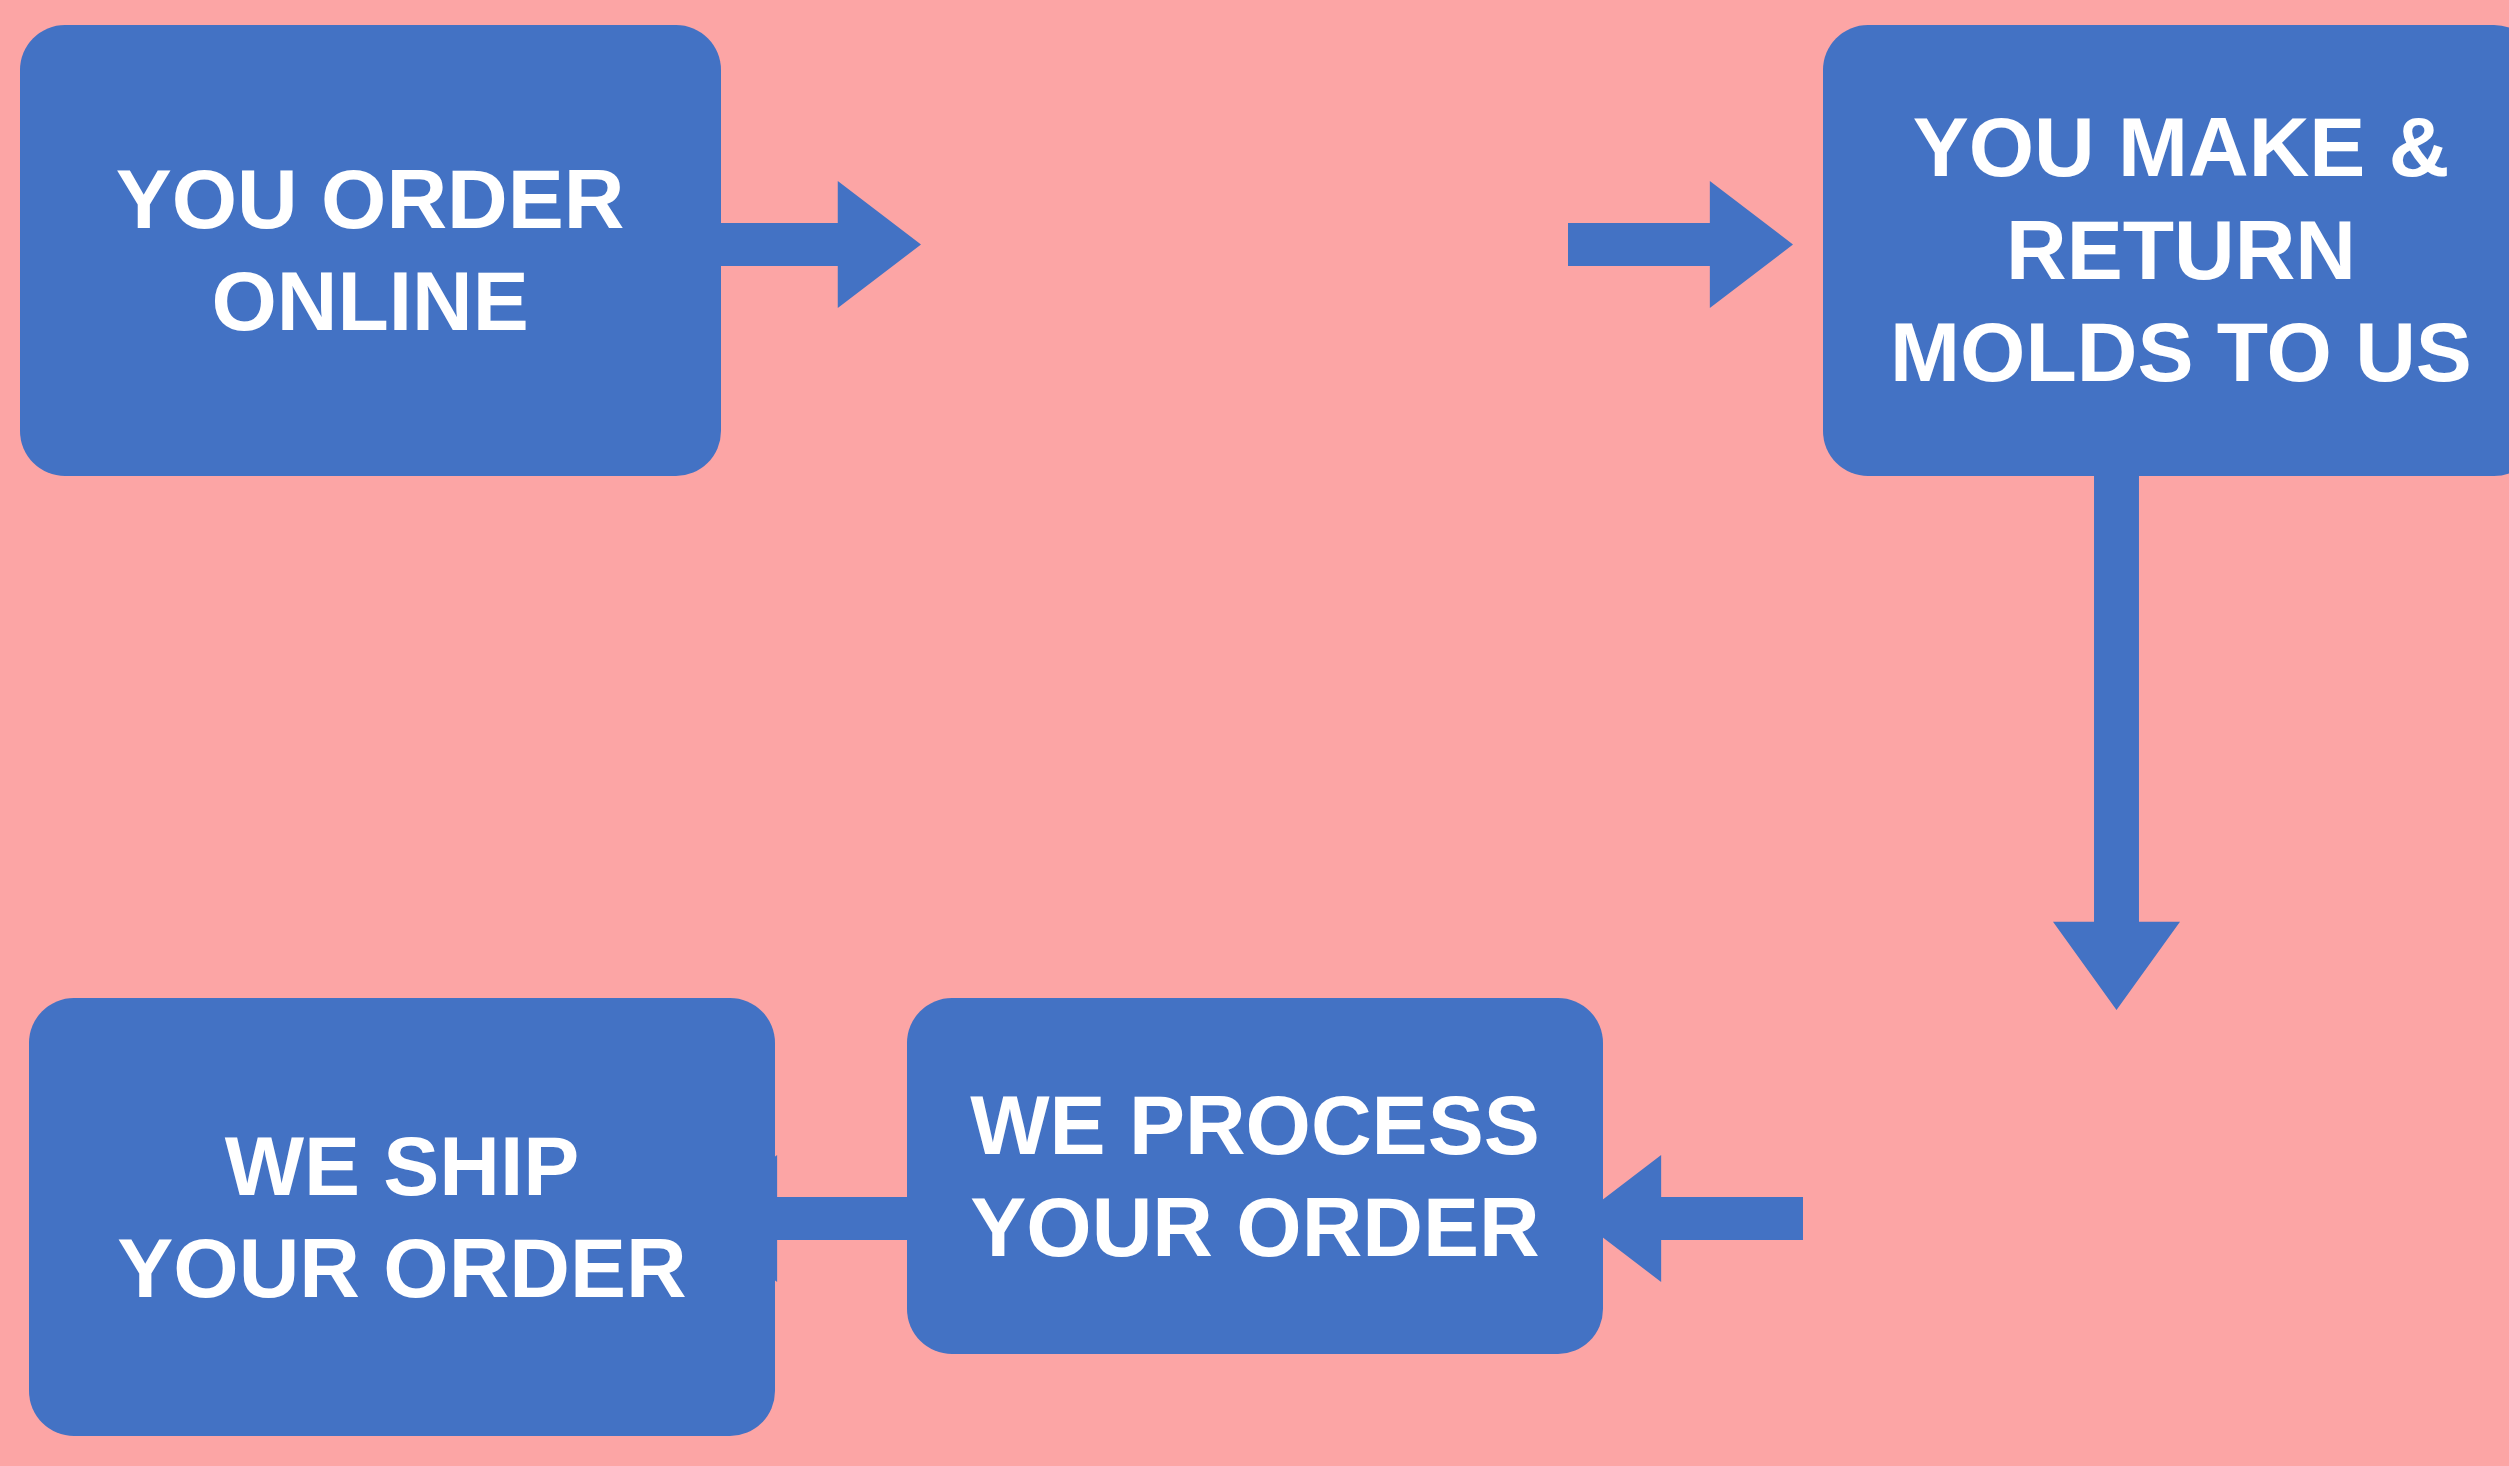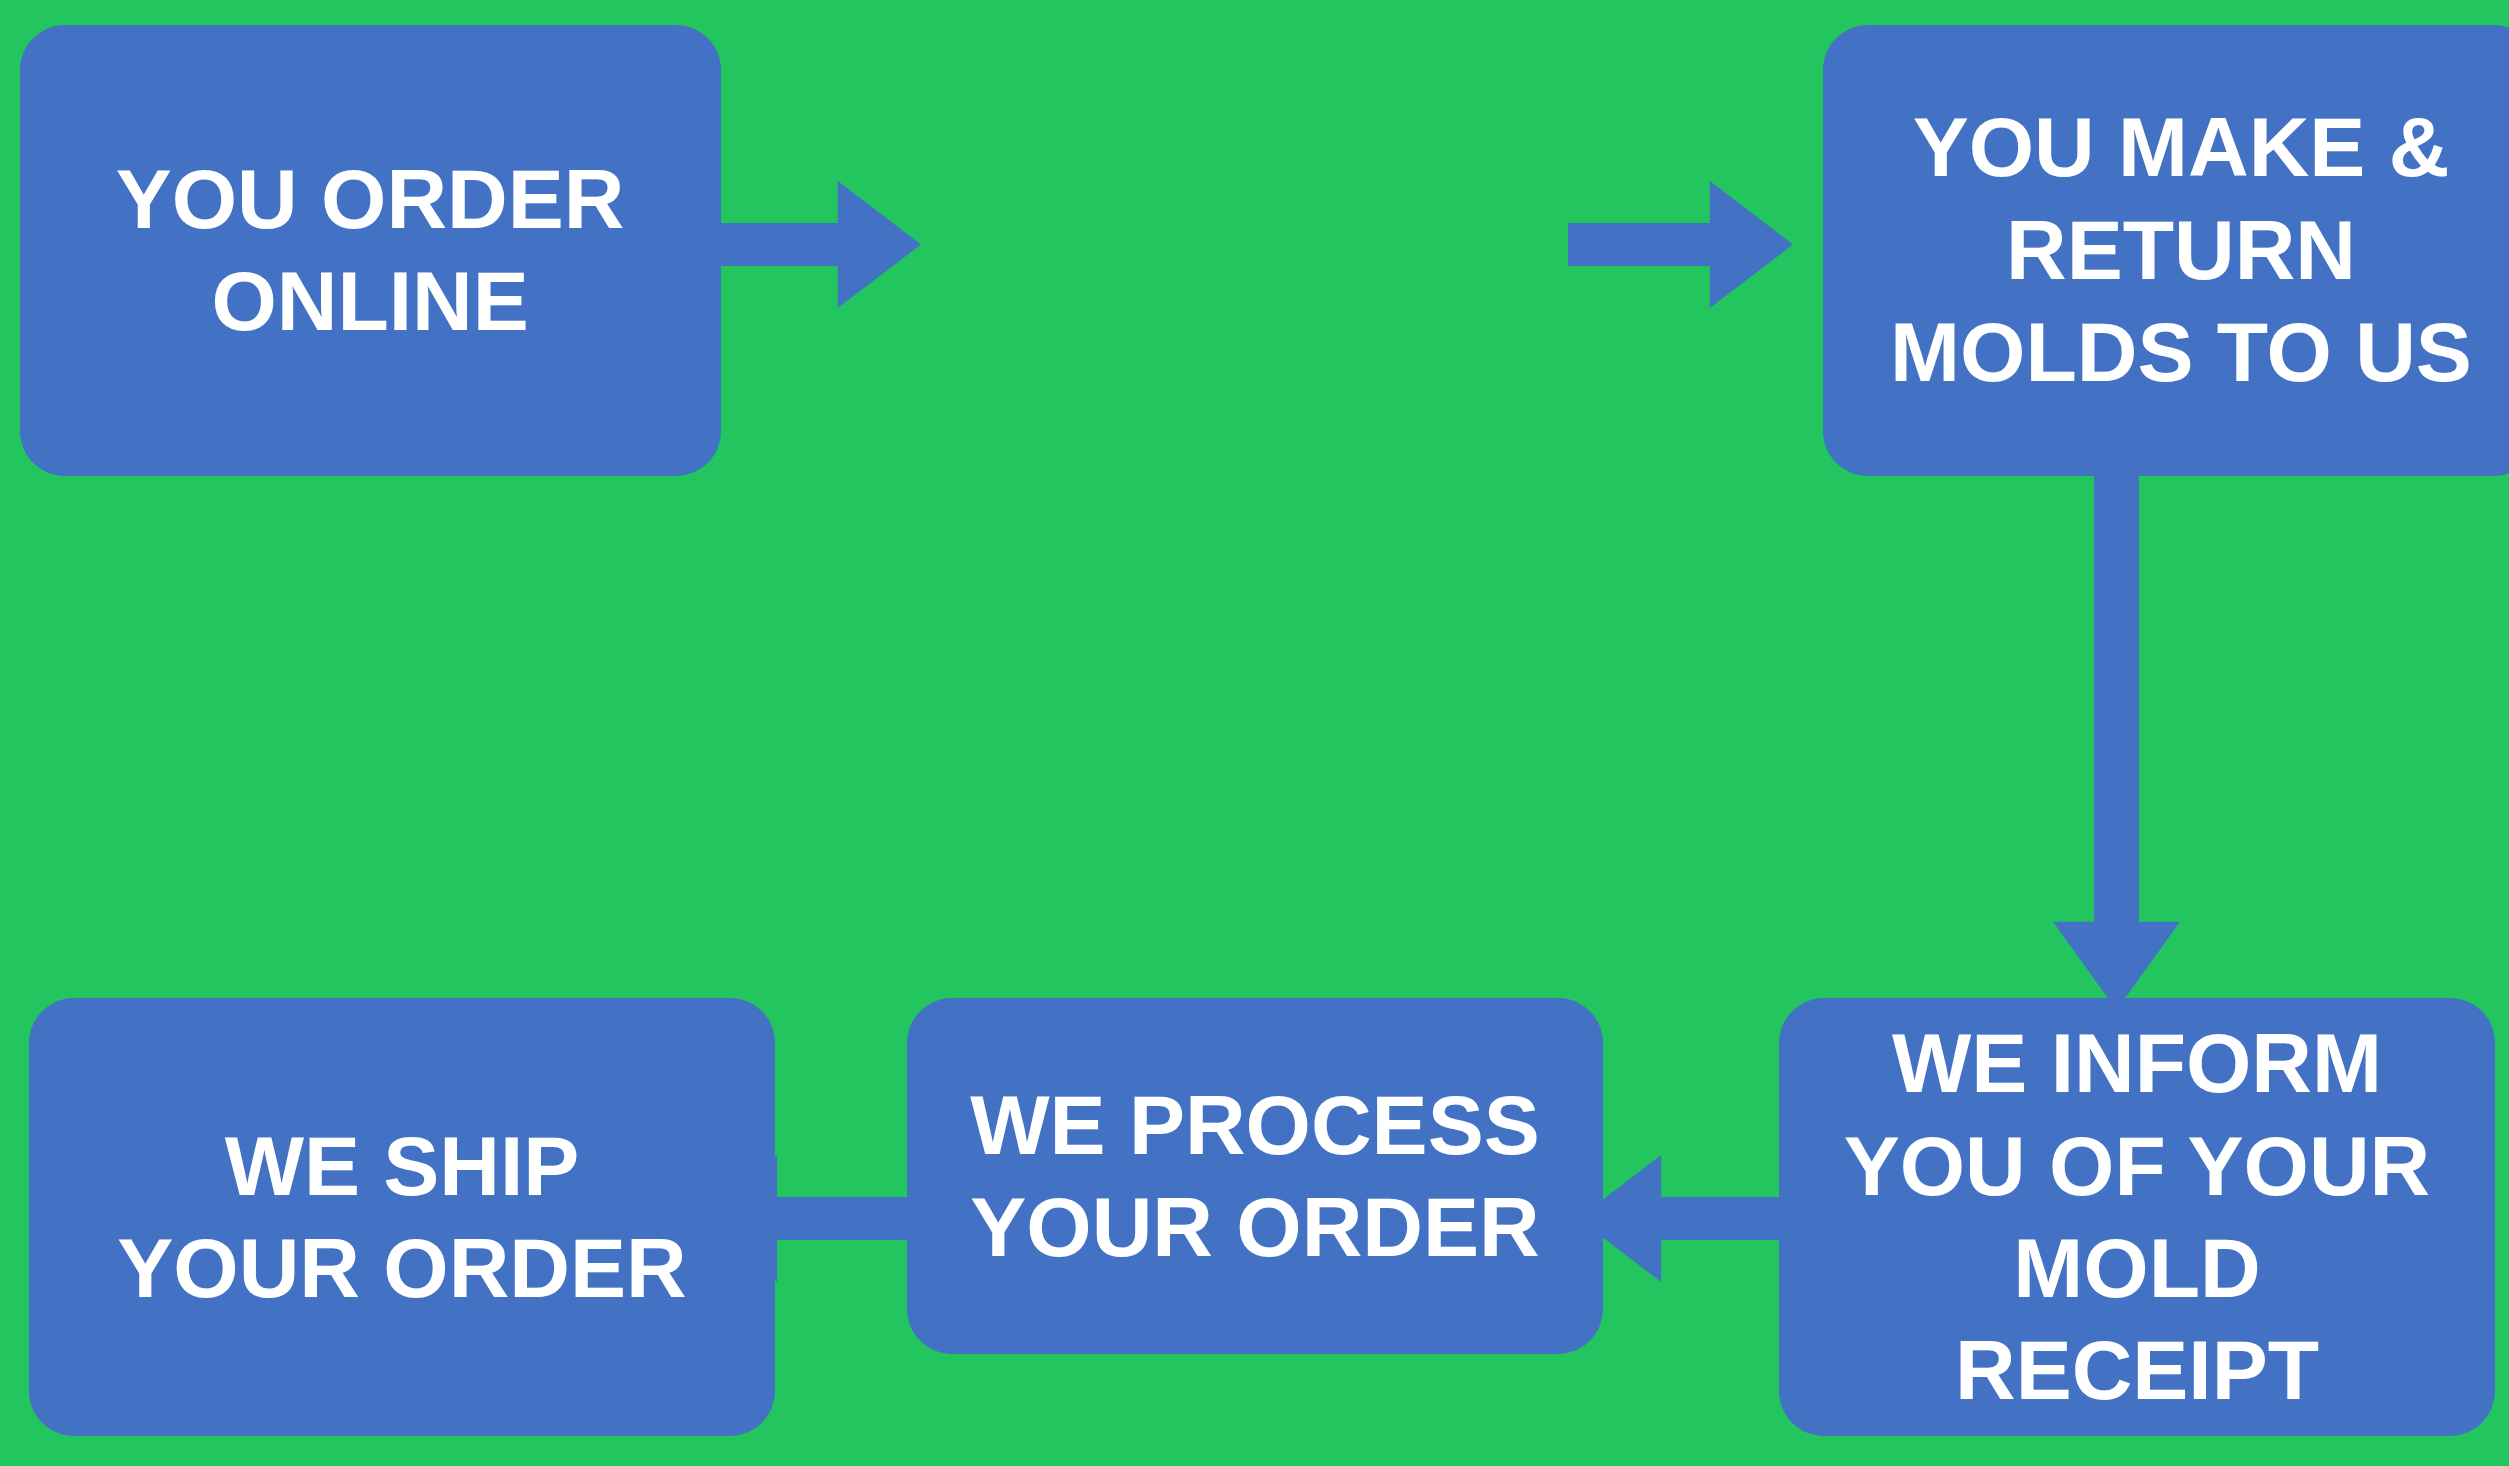--- a/index.html
+++ b/index.html
@@ -4,21 +4,21 @@
 <style>
   html, body {
     margin: 0;
     padding: 0;
     background: #ffffff;
   }
   #canvas {
     position: relative;
     width: 2509px;
     height: 1466px;
-    background: #22c55e;
+    background: #fca5a5;
     overflow: hidden;
     font-family: "Liberation Sans", "DejaVu Sans", sans-serif;
   }
   .node {
     position: absolute;
     box-sizing: border-box;
     background: #4372C4;
     border-radius: 45px;
     display: flex;
     align-items: center;
@@ -57,24 +57,20 @@
   <div class="node" style="left:1823px; top:24.5px; width:716px; height:451px;">YOU MAKE &amp;
 RETURN
 MOLDS TO US</div>
 
   <div class="node" style="left:29px; top:998px; width:746px; height:438px;">WE SHIP
 YOUR ORDER</div>
 
   <div class="node" style="left:907px; top:998px; width:696px; height:356px;">WE PROCESS
 YOUR ORDER</div>
 
-  <div class="node" style="left:1779px; top:998px; width:716px; height:438px;">WE INFORM
-YOU OF YOUR
-MOLD
-RECEIPT</div>
 
   <div class="connector" style="left:686px; top:181px; width:235px; height:127px;">
     <svg viewBox="0 0 240 130" preserveAspectRatio="none" aria-hidden="true">
       <polygon points="0,43 155,43 155,0 240,65 155,130 155,87 0,87" fill="#4372C4"></polygon>
     </svg>
   </div>
 
   <div class="connector" style="left:1568px; top:181px; width:225px; height:127px;">
     <svg viewBox="0 0 230 130" preserveAspectRatio="none" aria-hidden="true">
       <polygon points="0,43 145,43 145,0 230,65 145,130 145,87 0,87" fill="#4372C4"></polygon>

